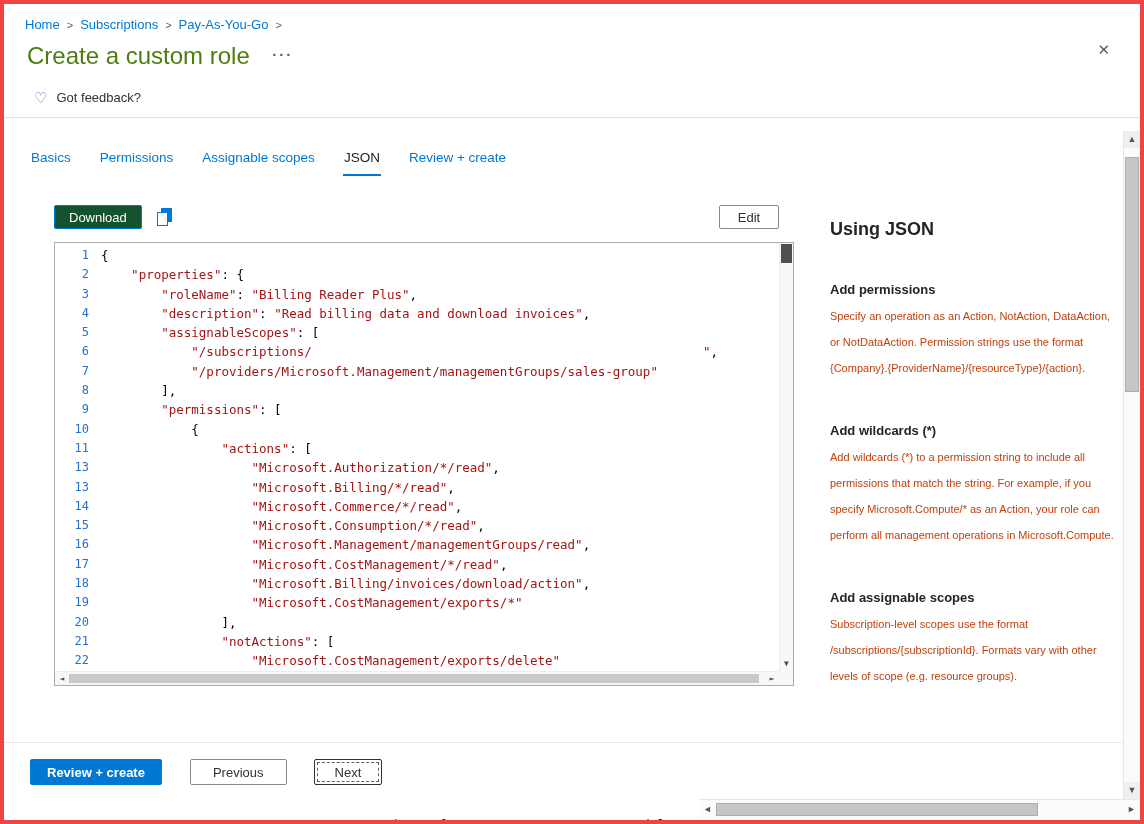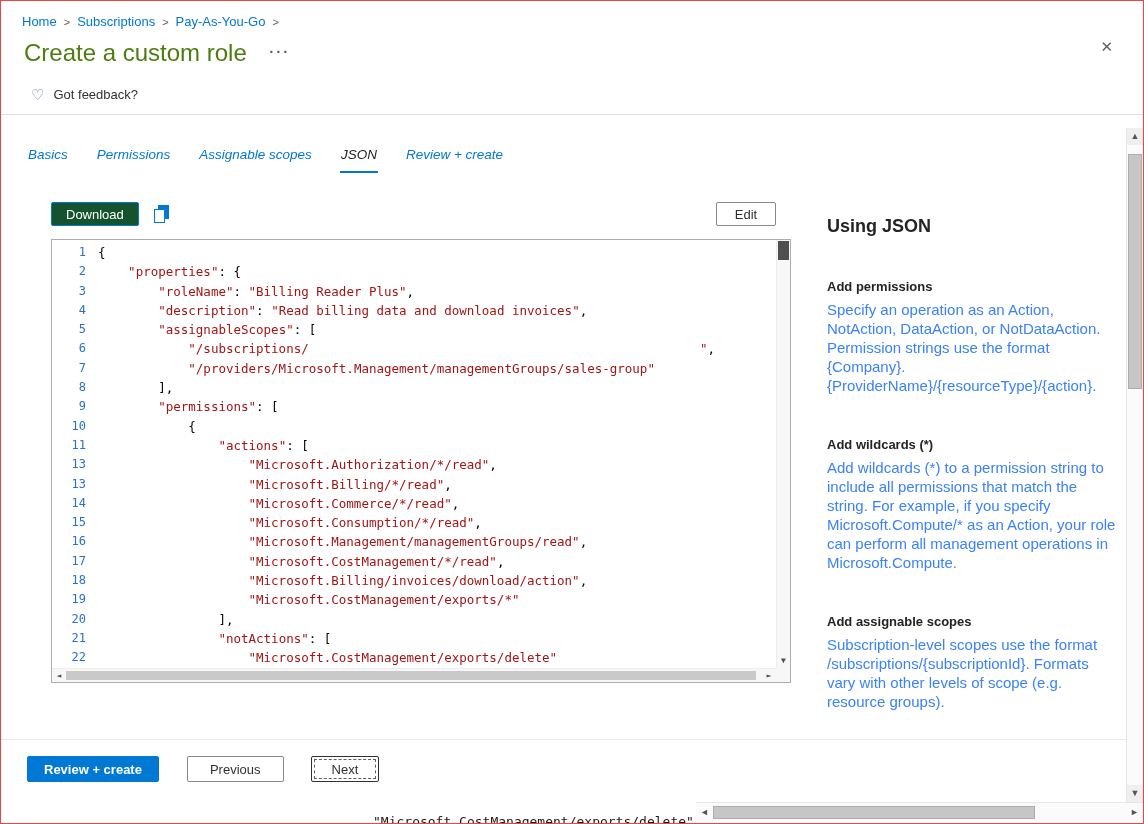--- a/index.html
+++ b/index.html
@@ -1,35 +1,35 @@
 <!DOCTYPE html>
 <html><head>
 <meta charset="utf-8">
 <style>
   * { margin:0; padding:0; box-sizing:border-box; }
   html,body { background:#fff; font-family:"Liberation Sans", sans-serif; }
   .page {
     position:relative; width:1144px; height:824px; overflow:hidden;
-    background:#fff; border:1px solid #ef4444;
+    background:#fff; border:4px solid #ef4444;
   }
 
   
   .breadcrumb { padding:13px 0 0 21px; font-size:13px; color:#605e5c; }
   .crumb { color:#0078d4; cursor:pointer; }
   .crumb-sep { color:#605e5c; margin:0 7px; font-size:11px; }
   .title-row { position:relative; padding:10px 0 0 23px; }
   .page-title { display:inline-block; font-size:24px; font-weight:400; color:#4d7c0f; }
   .title-ellipsis { display:inline-block; margin-left:18px; color:#605e5c; font-size:15px; font-weight:700; letter-spacing:2px; vertical-align:4px; cursor:pointer; }
   .close-btn { position:absolute; top:9px; right:30px; font-size:15px; color:#605e5c; cursor:pointer; background:none; border:none; font-family:inherit; }
   .feedback-row { margin:20px 0 12px 30px; font-size:13px; color:#323130; display:flex; align-items:center; gap:9px; cursor:pointer; width:150px; }
   .heart-icon { color:#5f7fbf; font-size:15px; line-height:1; }
   .divider { border-bottom:1px solid #e1dfdd; }
 
   
-  .tab-bar { display:flex; gap:27px; margin:32px 0 0 26px; font-size:13.5px;font-style:italic; }
+  .tab-bar { display:flex; gap:27px; margin:32px 0 0 26px; font-size:13.5px; }
   .tab { padding:0 1px 9px 1px; color:#0078d4; cursor:pointer; border-bottom:2px solid transparent; }
   .tab.active { color:#26231f; border-bottom:2px solid #0078d4; }
 
   
   .content-row { display:flex; margin-top:17px; padding-left:50px; }
   .left-col { width:740px; }
   .right-col { width:292px; margin-left:36px; padding-top:26px; }
 
   .subtitle { font-size:13px; color:#323130; }
   .learn-link { color:#0078d4; cursor:pointer; }
@@ -57,21 +57,21 @@
   .ed-vdown { position:absolute; bottom:1px; left:0; right:0; height:13px; font-size:8px; color:#4f4f4f; text-align:center; line-height:13px; cursor:pointer; }
   .ed-hscroll { position:absolute; left:0; right:14px; bottom:0; height:14px; background:#f7f7f7; border-top:1px solid #ededed; display:flex; align-items:center; }
   .ed-harrow { flex:none; width:14px; font-size:8px; color:#4f4f4f; text-align:center; cursor:pointer; }
   .ed-hthumb { flex:1; height:9px; background:#c9c9c9; margin-right:6px; cursor:pointer; }
   .ed-corner { position:absolute; right:0; bottom:0; width:14px; height:14px; background:#f7f7f7; }
 
   
   .panel-title { font-size:18px; font-weight:700; color:#252423; }
   .section { margin-top:42px; }
   .section h3 { font-size:13px; font-weight:700; color:#252423; margin-bottom:6px; }
-  .section p { font-size:15px; color:#3b82f6; line-height:19px; }
+  .section p { font-size:11px; color:#c2410c; line-height:26px; }
 
   
   .footer-divider { position:absolute; left:0; top:738px; width:1127px; border-bottom:1px solid #eceae8; }
   .footer { position:absolute; left:26px; top:755px; display:flex; align-items:center; }
   .btn-primary { background:#0078d4; color:#fff; border:1px solid #0078d4; height:26px; padding:0 16px; font-weight:700; }
   .btn-secondary { background:#fff; border:1px solid #8a8886; color:#323130; height:26px; padding:0 22px; margin-left:28px; }
   .btn-next { position:relative; border:1px solid #323130; margin-left:27px; padding:0 20px; }
   .btn-next::after { content:""; position:absolute; inset:2px; border:1px dashed #605e5c; pointer-events:none; }
 
   

